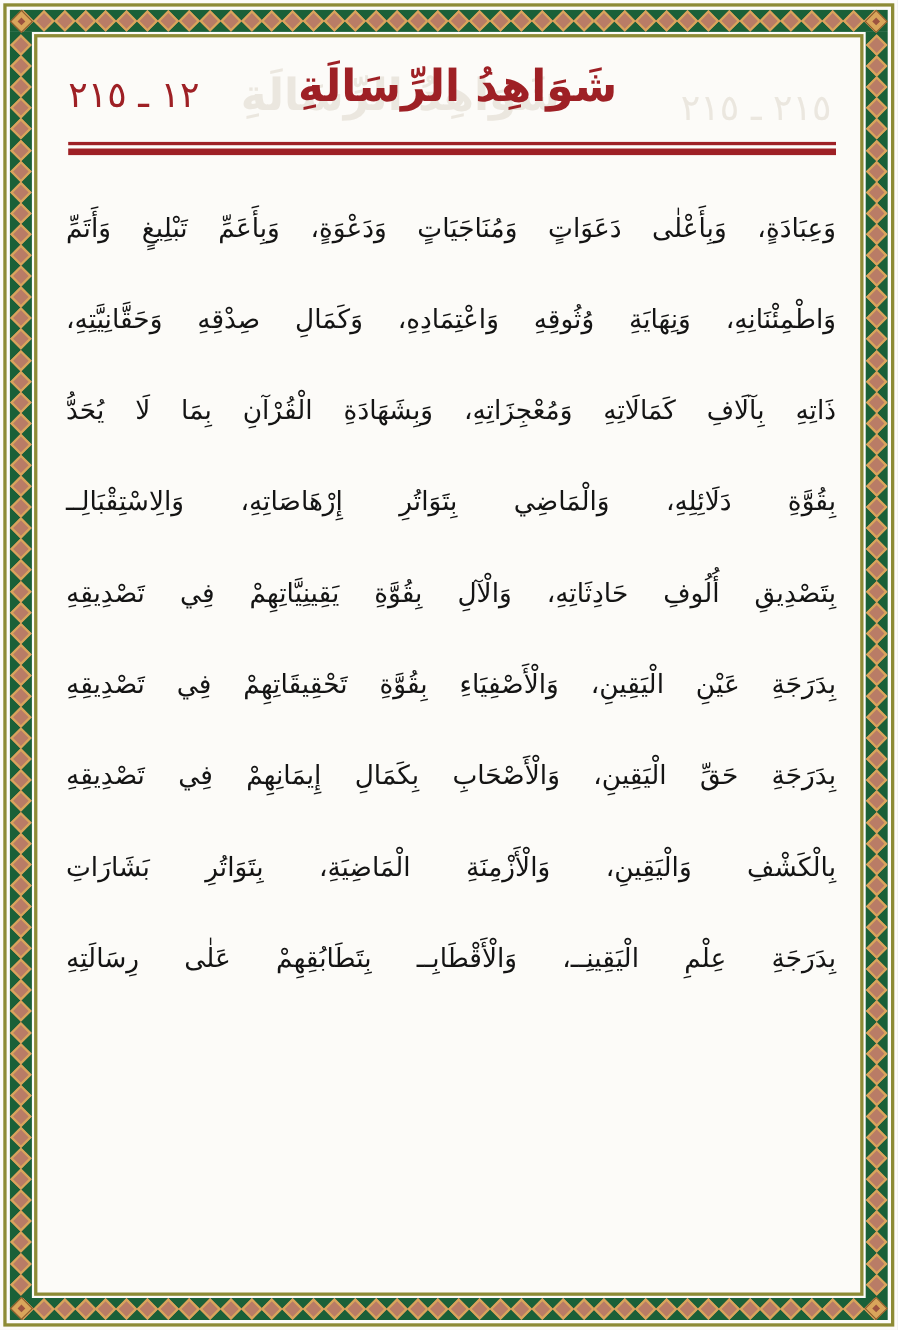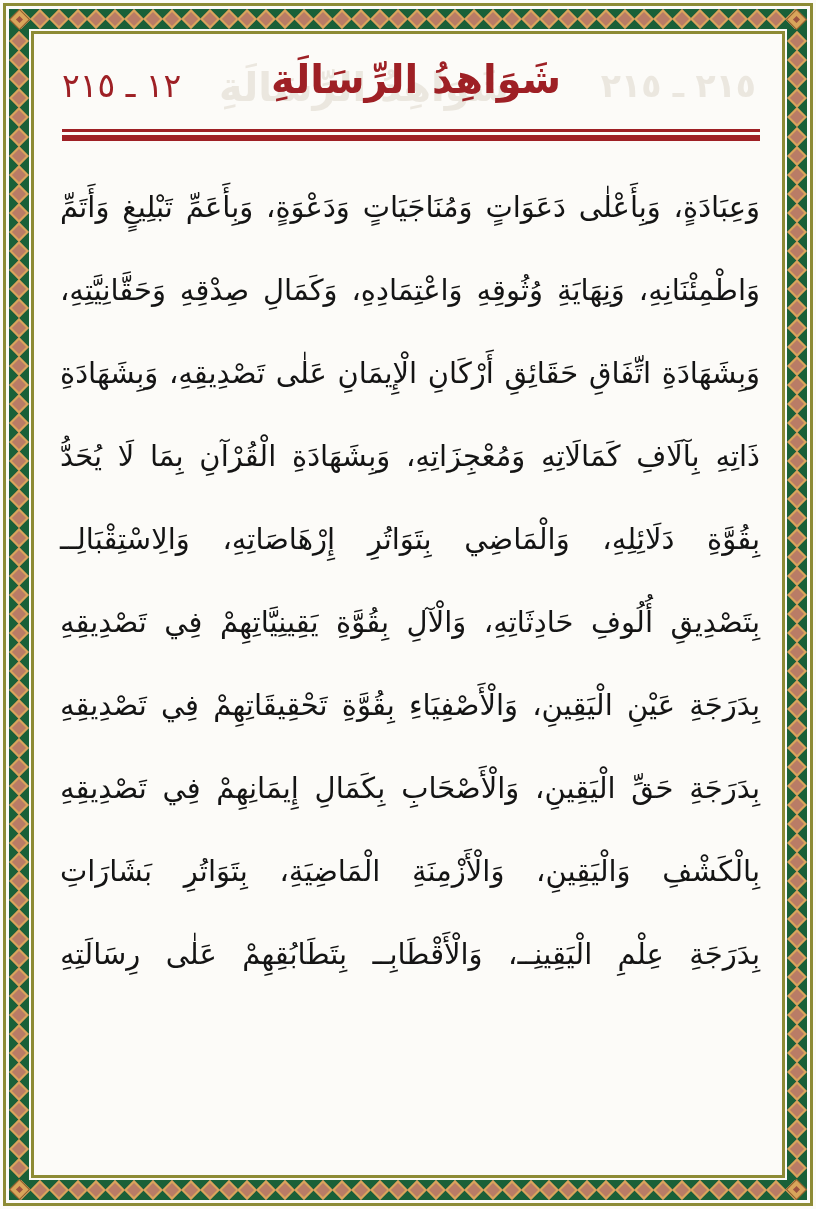--- a/index.html
+++ b/index.html
@@ -36,42 +36,42 @@
   .corner.tl{top:12px;left:12px;} .corner.tr{top:12px;right:12px;}
   .corner.bl{bottom:12px;left:12px;} .corner.br{bottom:12px;right:12px;}
   
   .header{position:absolute;top:0;left:0;right:0;height:160px;}
   .page-label{
     position:absolute;left:62px;top:66px;
     font-size:33px;font-weight:normal;color:var(--accent-red);
     direction:rtl;white-space:nowrap;
   }
   .ghost-label{
-    position:absolute;right:60px;top:66px;
-    font-size:33px;font-weight:bold;color:var(--ghost);
+    position:absolute;right:60px;top:78px;
+    font-size:33px;font-weight:normal;color:var(--ghost);
     direction:rtl;white-space:nowrap;
   }
   .title-wrap{position:absolute;left:0;right:0;top:56px;height:64px;text-align:center;direction:rtl;margin-left:16px;}
   .title-ghost{
     position:absolute;left:50%;top:8px;transform:translateX(-50%) translateX(-52px);
     font-size:40px;font-weight:bold;color:var(--ghost);white-space:nowrap;
   }
   .title{
     position:relative;z-index:1;
     font-size:40px;font-weight:bold;color:var(--accent-red);white-space:nowrap;
   }
   .rule{position:absolute;left:62px;right:56px;top:129px;}
   .rule .thin{height:3px;background:var(--accent-red);}
   .rule .gap{height:3px;}
   .rule .thick{height:6px;background:var(--accent-red);}
   
   .body-text{position:absolute;top:166px;left:60px;right:56px;color:var(--text);}
   .line{
     height:83px;line-height:83px;
-    font-size:29px;
+    font-size:24px;
     direction:rtl;
     text-align:justify;
     text-align-last:justify;
     -moz-text-align-last:justify;
     overflow:visible;
     white-space:normal;
   }
 </style>
 </head>
 <body>
@@ -315,21 +315,20 @@
     <div class="rule">
       <div class="thin"></div>
       <div class="gap"></div>
       <div class="thick"></div>
     </div>
   </div>
 
   <div class="body-text">
       <div class="line" dir="rtl">وَعِبَادَةٍ، وَبِأَعْلٰى دَعَوَاتٍ وَمُنَاجَيَاتٍ وَدَعْوَةٍ، وَبِأَعَمِّ تَبْلِيغٍ وَأَتَمِّ</div>
       <div class="line" dir="rtl">وَاطْمِئْنَانِهِ، وَنِهَايَةِ وُثُوقِهِ وَاعْتِمَادِهِ، وَكَمَالِ صِدْقِهِ وَحَقَّانِيَّتِهِ،</div>
-      <div class="line" dir="rtl">وَبِشَهَادَةِ اتِّفَاقِ حَقَائِقِ أَرْكَانِ الْإِيمَانِ عَلٰى تَصْدِيقِهِ، وَبِشَهَادَةِ</div>
       <div class="line" dir="rtl">ذَاتِهِ بِآلَافِ كَمَالَاتِهِ وَمُعْجِزَاتِهِ، وَبِشَهَادَةِ الْقُرْآنِ بِمَا لَا يُحَدُّ</div>
       <div class="line" dir="rtl">بِقُوَّةِ دَلَائِلِهِ، وَالْمَاضِي بِتَوَاتُرِ إِرْهَاصَاتِهِ، وَالِاسْتِقْبَالِــ</div>
       <div class="line" dir="rtl">بِتَصْدِيقِ أُلُوفِ حَادِثَاتِهِ، وَالْآلِ بِقُوَّةِ يَقِينِيَّاتِهِمْ فِي تَصْدِيقِهِ</div>
       <div class="line" dir="rtl">بِدَرَجَةِ عَيْنِ الْيَقِينِ، وَالْأَصْفِيَاءِ بِقُوَّةِ تَحْقِيقَاتِهِمْ فِي تَصْدِيقِهِ</div>
       <div class="line" dir="rtl">بِدَرَجَةِ حَقِّ الْيَقِينِ، وَالْأَصْحَابِ بِكَمَالِ إِيمَانِهِمْ فِي تَصْدِيقِهِ</div>
       <div class="line" dir="rtl">بِالْكَشْفِ وَالْيَقِينِ، وَالْأَزْمِنَةِ الْمَاضِيَةِ، بِتَوَاتُرِ بَشَارَاتِ</div>
       <div class="line" dir="rtl">بِدَرَجَةِ عِلْمِ الْيَقِينِــ، وَالْأَقْطَابِــ بِتَطَابُقِهِمْ عَلٰى رِسَالَتِهِ</div>
     </div>
 
 </div>

